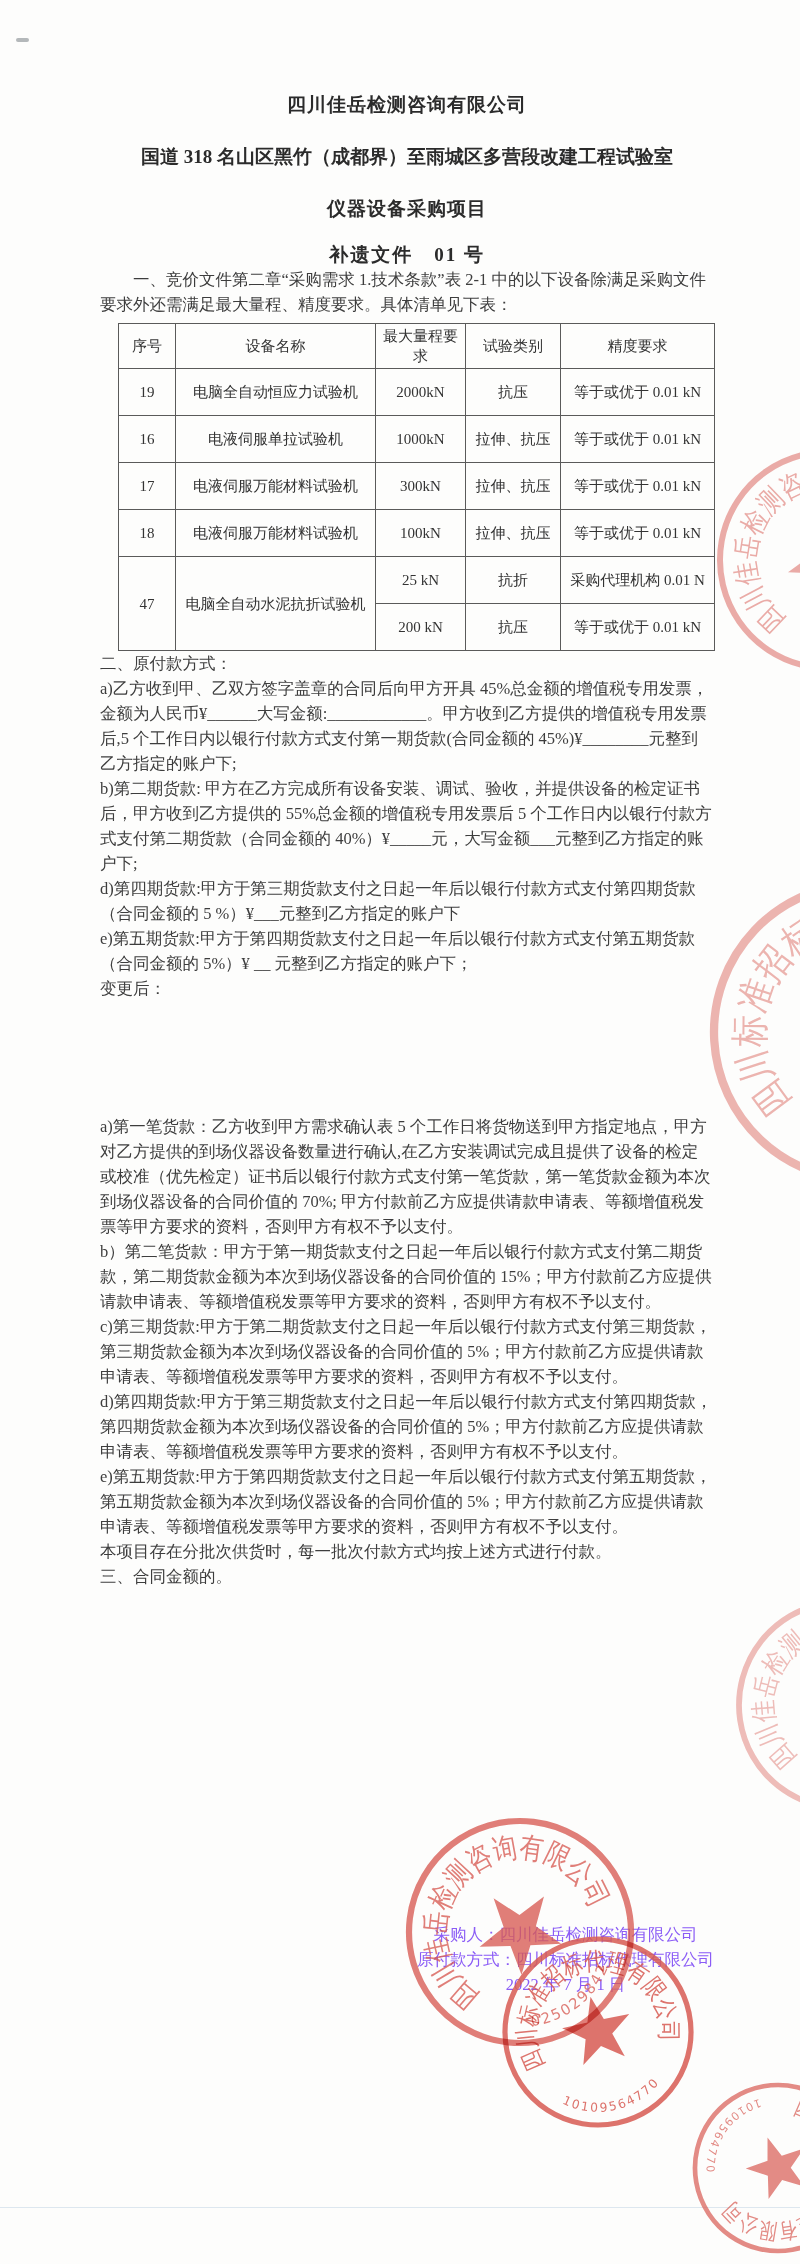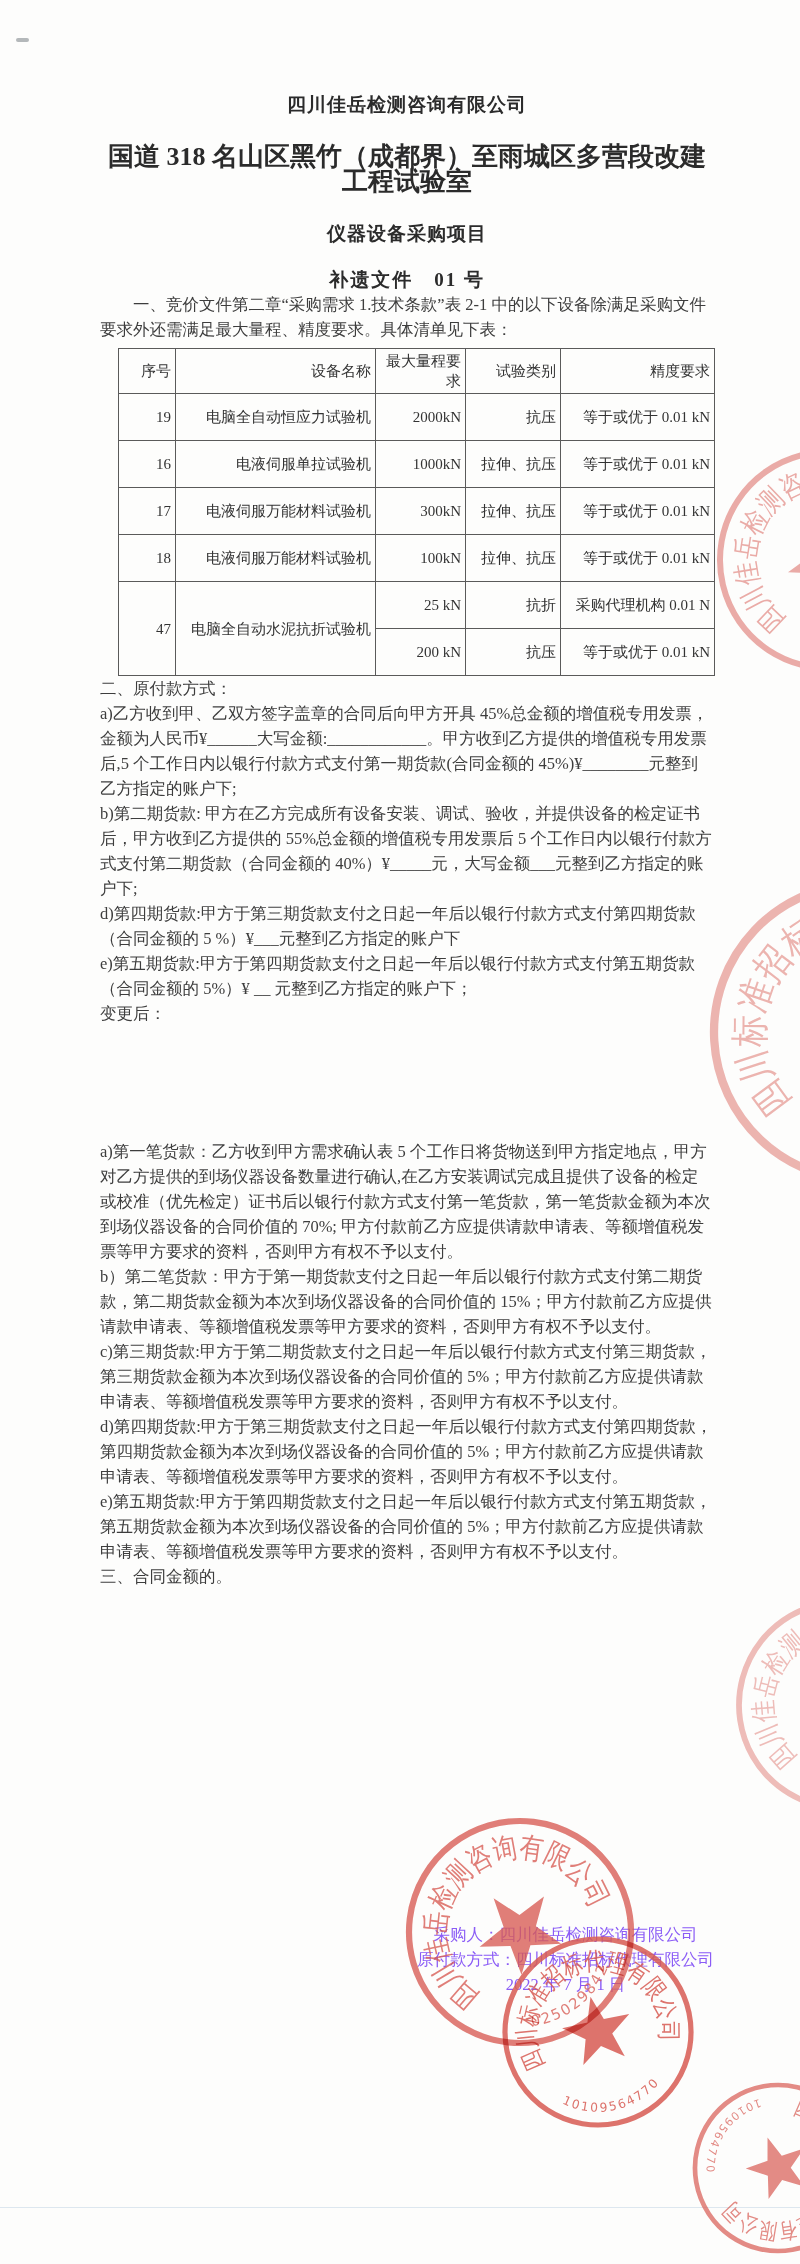--- a/index.html
+++ b/index.html
@@ -5,29 +5,29 @@
   * { box-sizing: border-box; }
   html,body { margin:0; padding:0; background:#e9e9e7; }
   .page {
     position:relative; width:800px; height:2264px; margin:0 auto;
     background:#fdfdfc; overflow:hidden;
     font-family:"Liberation Serif","DejaVu Serif",serif; color:#3d3d3d;
   }
   .content { position:relative; z-index:1; padding:92px 86px 0 100px; font-size:16.5px; line-height:25px; }
 
   .doc-title { text-align:center; font-weight:bold; color:#2b2b2b; font-size:19px; margin:0; letter-spacing:1px; }
-  .t2 { margin-top:27px; font-size:26px; letter-spacing:0; }
+  .t2 { margin-top:27px; font-size:19px; letter-spacing:0; }
   .t3 { margin-top:27px; }
   .t4 { margin-top:21px; letter-spacing:2px; }
 
   .salutation { margin-top:27px; }
   .intro { margin:0; text-indent:33px; }
 
   table.equip { border-collapse:collapse; margin:6px 0 0 18px; table-layout:fixed; width:596px;
-                font-size:15px; text-align:right; color:#333; line-height:20px; }
+                font-size:15px; text-align:center; color:#333; line-height:20px; }
   .equip th, .equip td { border:1px solid #5a5a5a; padding:2px 4px; font-weight:normal; }
   .equip thead tr { height:40px; }
   .equip tbody tr { height:47px; }
 
   .sec2-heading { margin-top:7px; }
   p.clause { margin:0; }
   .revised { margin-top:113px; }
   .sec-note { margin:0; }
   .footer {
     position:absolute; top:1922px; right:86px; z-index:1;
@@ -126,20 +126,21 @@
     <p class="clause">d)第四期货款:甲方于第三期货款支付之日起一年后以银行付款方式支付第四期货款（合同金额的 5  %）¥___元整到乙方指定的账户下</p>
     <p class="clause">e)第五期货款:甲方于第四期货款支付之日起一年后以银行付款方式支付第五期货款（合同金额的 5%）¥  __  元整到乙方指定的账户下；</p>
     <p class="clause">变更后：</p>
 
     <div class="revised">
       <p class="clause">a)第一笔货款：乙方收到甲方需求确认表 5 个工作日将货物送到甲方指定地点，甲方对乙方提供的到场仪器设备数量进行确认,在乙方安装调试完成且提供了设备的检定或校准（优先检定）证书后以银行付款方式支付第一笔货款，第一笔货款金额为本次到场仪器设备的合同价值的 70%; 甲方付款前乙方应提供请款申请表、等额增值税发票等甲方要求的资料，否则甲方有权不予以支付。</p>
       <p class="clause">b）第二笔货款：甲方于第一期货款支付之日起一年后以银行付款方式支付第二期货款，第二期货款金额为本次到场仪器设备的合同价值的 15%；甲方付款前乙方应提供请款申请表、等额增值税发票等甲方要求的资料，否则甲方有权不予以支付。</p>
       <p class="clause">c)第三期货款:甲方于第二期货款支付之日起一年后以银行付款方式支付第三期货款，第三期货款金额为本次到场仪器设备的合同价值的 5%；甲方付款前乙方应提供请款申请表、等额增值税发票等甲方要求的资料，否则甲方有权不予以支付。</p>
       <p class="clause">d)第四期货款:甲方于第三期货款支付之日起一年后以银行付款方式支付第四期货款，第四期货款金额为本次到场仪器设备的合同价值的 5%；甲方付款前乙方应提供请款申请表、等额增值税发票等甲方要求的资料，否则甲方有权不予以支付。</p>
       <p class="clause">e)第五期货款:甲方于第四期货款支付之日起一年后以银行付款方式支付第五期货款，第五期货款金额为本次到场仪器设备的合同价值的 5%；甲方付款前乙方应提供请款申请表、等额增值税发票等甲方要求的资料，否则甲方有权不予以支付。</p>
+      <p class="clause">本项目存在分批次供货时，每一批次付款方式均按上述方式进行付款。</p>
     </div>
 
     <p class="clause sec-note">三、合同金额的。</p>
   </div>
 
   <div class="footer">
     <div>采购人：四川佳岳检测咨询有限公司</div>
     <div>原付款方式：四川标准招标代理有限公司</div>
     <div>2022 年 7 月 1 日</div>
   </div>

